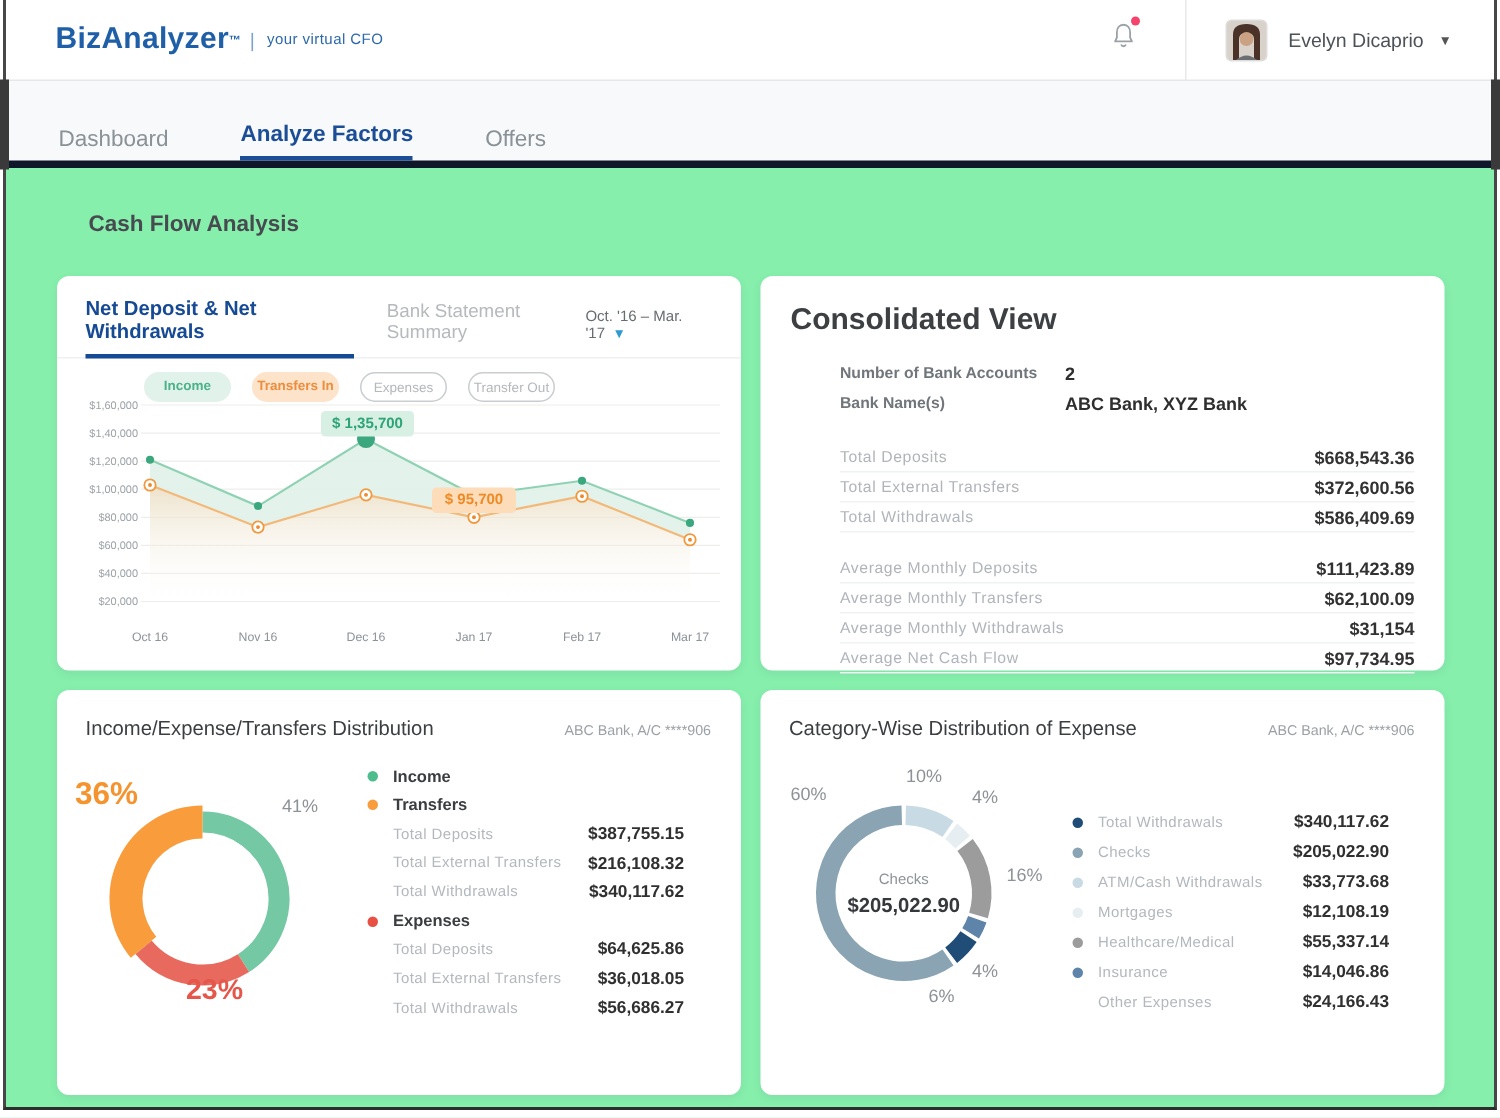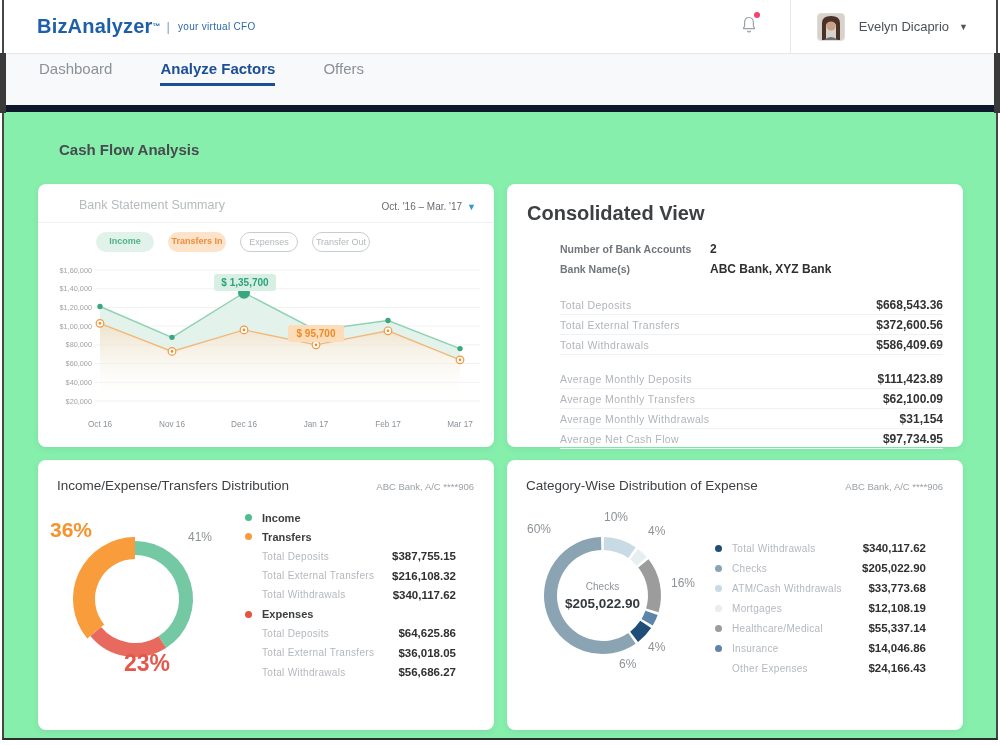--- a/index.html
+++ b/index.html
@@ -20,21 +20,21 @@
   .tagline { color:#2c69ac; font-size:10px; letter-spacing:.3px; }
   .header-right { margin-left:auto; display:flex; align-items:center; height:100%; }
   .bell-wrap { position:relative; margin-right:32px; cursor:pointer; }
   .bell-dot { position:absolute; right:-2px; top:-3px; width:6px; height:6px; border-radius:50%; background:#f4436c; }
   .header-vdiv { width:1px; height:54px; background:#e8e8e8; margin-right:26px; }
   .avatar { width:28px; height:28px; border-radius:4px; border:1px solid #ddd; overflow:hidden; background:#e8e3de; margin-right:14px; }
   .user-name { font-size:13px; color:#4c5257; margin-right:10px; }
   .caret-down { font-size:9px; color:#555; }
 
   
-  .nav { height:58px; background:#f7f9fa; border-bottom:7px solid #0f172a; display:flex; align-items:flex-start; padding-left:35px; }
+  .nav { height:58px; background:#f7f9fa; border-bottom:5px solid #0f172a; display:flex; align-items:flex-end; padding-left:35px; }
   .nav-item { font-size:15px; color:#8a9197; margin-right:48px; cursor:pointer; padding:6px 0; }
   .nav-item.active { color:#1c4e97; font-weight:bold; border-bottom:3px solid #1c4e97; }
 
   
   .main { position:relative; height:626px; background:#86efac; }
   .page-title { position:absolute; left:55px; top:29px; font-size:15px; font-weight:bold; color:#474b4f; }
   .card { position:absolute; background:#fff; border-radius:8px; box-shadow:0 2px 6px rgba(60,80,100,.09); }
   .card-1 { left:34px; top:72px; width:456px; height:263px; }
   .card-2 { left:503px; top:72px; width:456px; height:263px; }
   .card-3 { left:34px; top:348px; width:456px; height:270px; }
@@ -70,21 +70,21 @@
 
   
   .c34-head { display:flex; align-items:baseline; justify-content:space-between; padding:18px 20px 0 19px; }
   .c34-title { font-size:13.5px; font-weight:normal; color:#3c3f42; }
   .c34-account { font-size:9.5px; color:#9ba1a6; }
   .donut-svg { position:absolute; }
   #donut1 { left:22px; top:64px; }
   #donut2 { left:18px; top:58px; }
   .pct { position:absolute; font-size:12px; color:#8d9296; }
   .pct.big-orange { font-size:21px; font-weight:bold; color:#f5932e; }
-  .pct.big-red { font-size:23px; font-weight:bold; color:#e4574a; }
+  .pct.big-red { font-size:19px; font-weight:bold; color:#e4574a; }
   .donut-center { position:absolute; left:18px; top:58px; width:155px; height:155px; display:flex;
                   flex-direction:column; align-items:center; justify-content:center; pointer-events:none; }
   .donut-center .lab { font-size:10px; color:#8e9499; margin-bottom:4px; }
   .donut-center .val { font-size:13.5px; font-weight:bold; color:#35393c; }
 
   .legend3 { position:absolute; left:207px; top:48px; right:38px; }
   .legend3 .lrow { display:flex; align-items:center; height:19.3px; }
   .legend4 { position:absolute; left:208px; top:78px; right:37px; }
   .legend4 .lrow { display:flex; align-items:center; height:20px; }
   .dot { width:7px; height:7px; border-radius:50%; margin-right:10px; flex:0 0 7px; }
@@ -132,20 +132,21 @@
       <span class="nav-item">Dashboard</span>
       <span class="nav-item active">Analyze Factors</span>
       <span class="nav-item">Offers</span>
     </div>
 
     <div class="main">
       <div class="page-title">Cash Flow Analysis</div>
 
       <div class="card card-1">
         <div class="c1-head">
+          <span class="tab-active">Net Deposit &amp; Net Withdrawals</span>
           <span class="tab-inactive">Bank Statement Summary</span>
           <span class="c1-date"><span>Oct. '16 – Mar. '17</span><span class="dd">▼</span></span>
         </div>
         <div class="chips">
           <span class="chip green">Income</span>
           <span class="chip orange">Transfers In</span>
           <span class="chip outline">Expenses</span>
           <span class="chip outline">Transfer Out</span>
         </div>
         <svg id="line-svg" class="line-svg" width="456" height="190">

